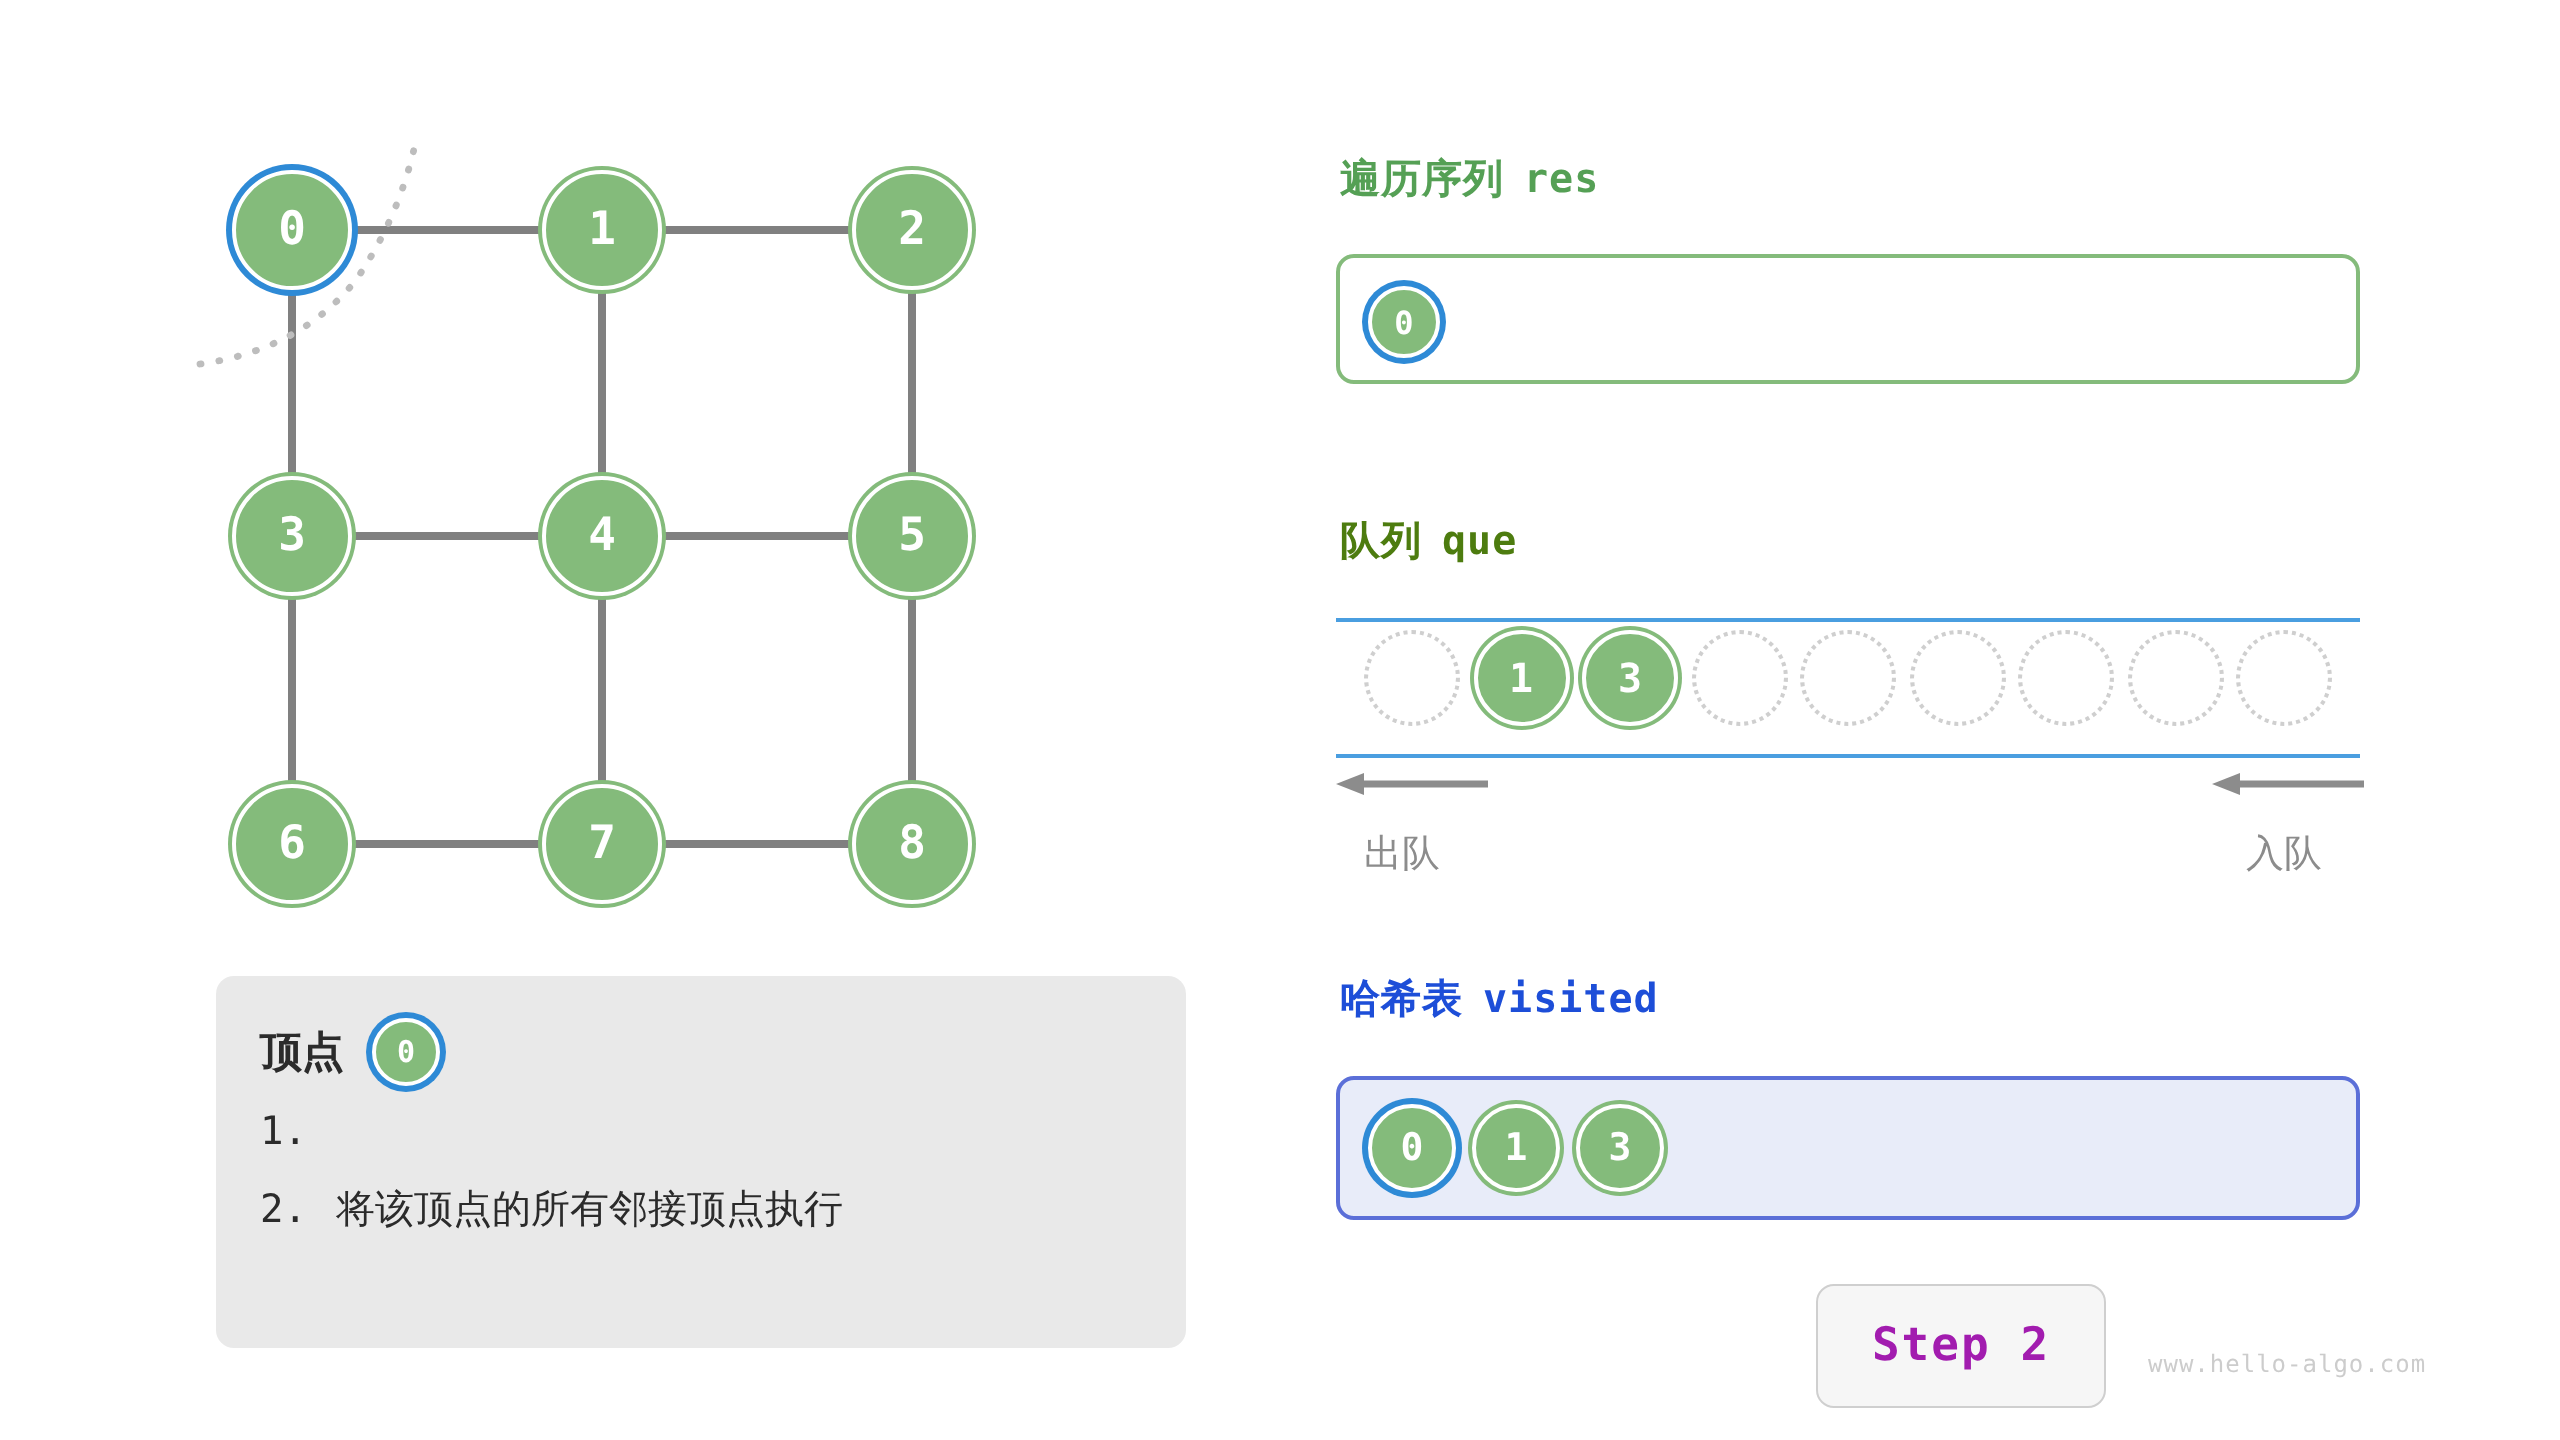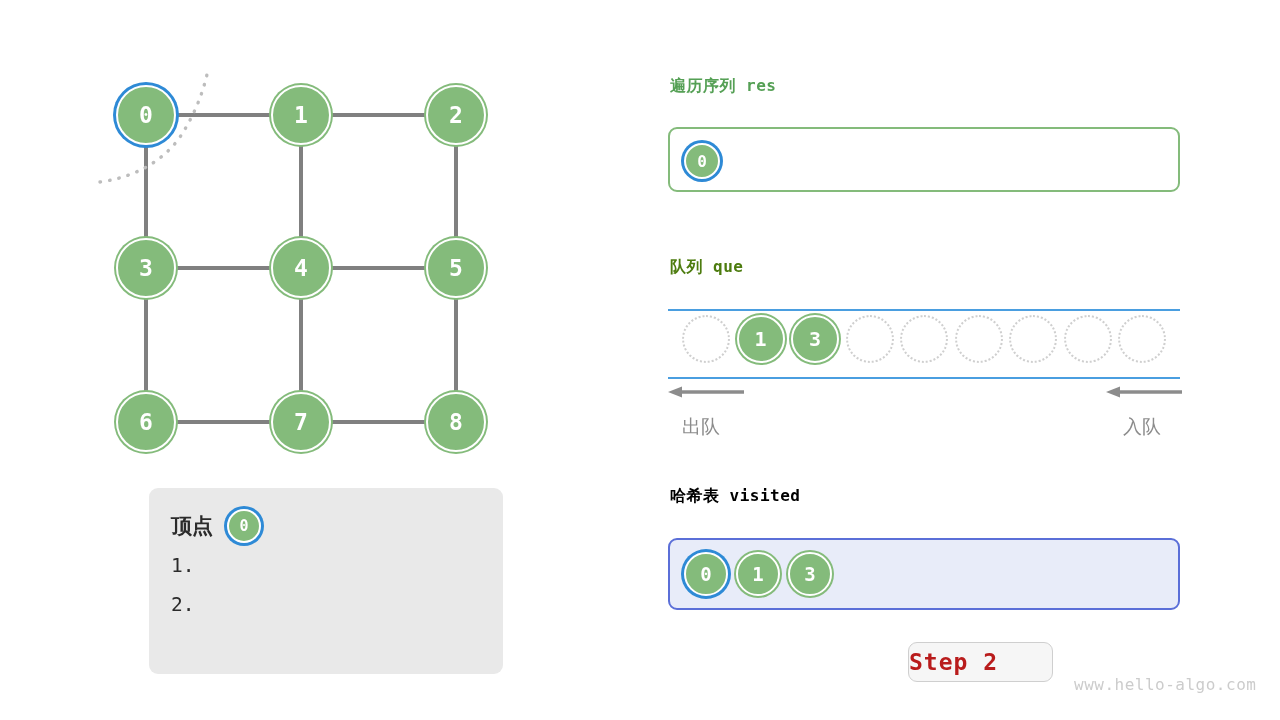--- a/index.html
+++ b/index.html
@@ -54,31 +54,31 @@
   }
 
   
   #graph-panel { position: absolute; left: 0; top: 0; width: 600px; height: 470px; }
   #graph-svg { position: absolute; left: 0; top: 0; }
 
   
   .sec-title {
     position: absolute;
     font-weight: bold;
-    font-size: 16px;
+    font-size: 20px;
     white-space: nowrap;
     letter-spacing: .5px;
   }
   .sec-title .mono {
     font-family: "DejaVu Sans Mono", "Liberation Mono", monospace;
     font-weight: bold;
   }
   .title-green { color: #55a055; }
   .title-blue  { color: #4d7c0f; }
-  .title-indigo{ color: #000000; }
+  .title-indigo{ color: #1d4ed8; }
 
   
   #res-box {
     position: absolute;
     left: 668px; top: 127px;
     width: 512px; height: 65px;
     border: 2px solid #84bb7b;
     border-radius: 9px;
     box-sizing: border-box;
     background: #ffffff;
@@ -116,26 +116,25 @@
     top: 414px;
     font-size: 19px;
     color: #8c8c8c;
     font-family: "DejaVu Sans", "Liberation Sans", sans-serif;
   }
 
   
   #caption-box {
     position: absolute;
     left: 108px; top: 488px;
-    width: 354px; height: 186px;
+    width: 485px; height: 186px;
     background: #e9e9e9;
     border-radius: 9px;
     box-sizing: border-box;
     padding: 18px 22px 0 22px;
-    margin-left: 41px;
   }
   #caption-head {
     display: flex;
     align-items: center;
     font-size: 21px;
     font-weight: bold;
     color: #2b2b2b;
     height: 40px;
     white-space: nowrap;
   }
@@ -153,39 +152,39 @@
     flex: 0 0 38px;
   }
   .kw-green { color: #55a055; font-family:"DejaVu Sans Mono","Liberation Mono",monospace; font-weight:bold; }
   .kw-blue  { color: #2e82d6; font-family:"DejaVu Sans Mono","Liberation Mono",monospace; font-weight:bold; }
   .kw-indigo{ color: #3348c6; font-family:"DejaVu Sans Mono","Liberation Mono",monospace; font-weight:bold; }
 
   
   #step-badge {
     position: absolute;
     left: 908px; top: 642px;
-    width: 145px; height: 40px;
+    width: 145px; height: 62px;
     background: #f6f6f6;
     border: 1.5px solid #cfcfcf;
     border-radius: 9px;
     box-sizing: border-box;
     display: flex;
     align-items: center;
-    justify-content: flex-start;
+    justify-content: center;
     font-family: "DejaVu Sans Mono", "Liberation Mono", monospace;
     font-weight: bold;
     font-size: 23px;
-    color: #b91c1c;
+    color: #a21caf;
     letter-spacing: 1px;
   }
   #watermark {
     position: absolute;
     left: 1074px; top: 675px;
     font-family: "DejaVu Sans Mono", "Liberation Mono", monospace;
-    font-size: 16px;
+    font-size: 12px;
     color: #cccccc;
     letter-spacing: .5px;
   }
 </style>
 </head>
 <body>
 
 <div id="stage">
 
   <div id="graph-panel">
@@ -275,20 +274,21 @@
       <span class="chip">
         <span id="caption-chip-node"><div class="node node-blue-ring" style="position: relative; width: 34px; height: 34px; font-size: 15px;">0</div></span>
       </span>
     </div>
     <div id="caption-lines">
         <div class="caption-line">
           <span class="num">1.</span>
         </div>
         <div class="caption-line">
           <span class="num">2.</span>
+          <span><span>将该顶点的所有邻接顶点执行</span></span>
         </div>
         <div class="caption-line">
           <span class="num"></span>
         </div>
       </div>
   </div>
 
   <div id="step-badge">
     <span>Step 2</span>
   </div>

